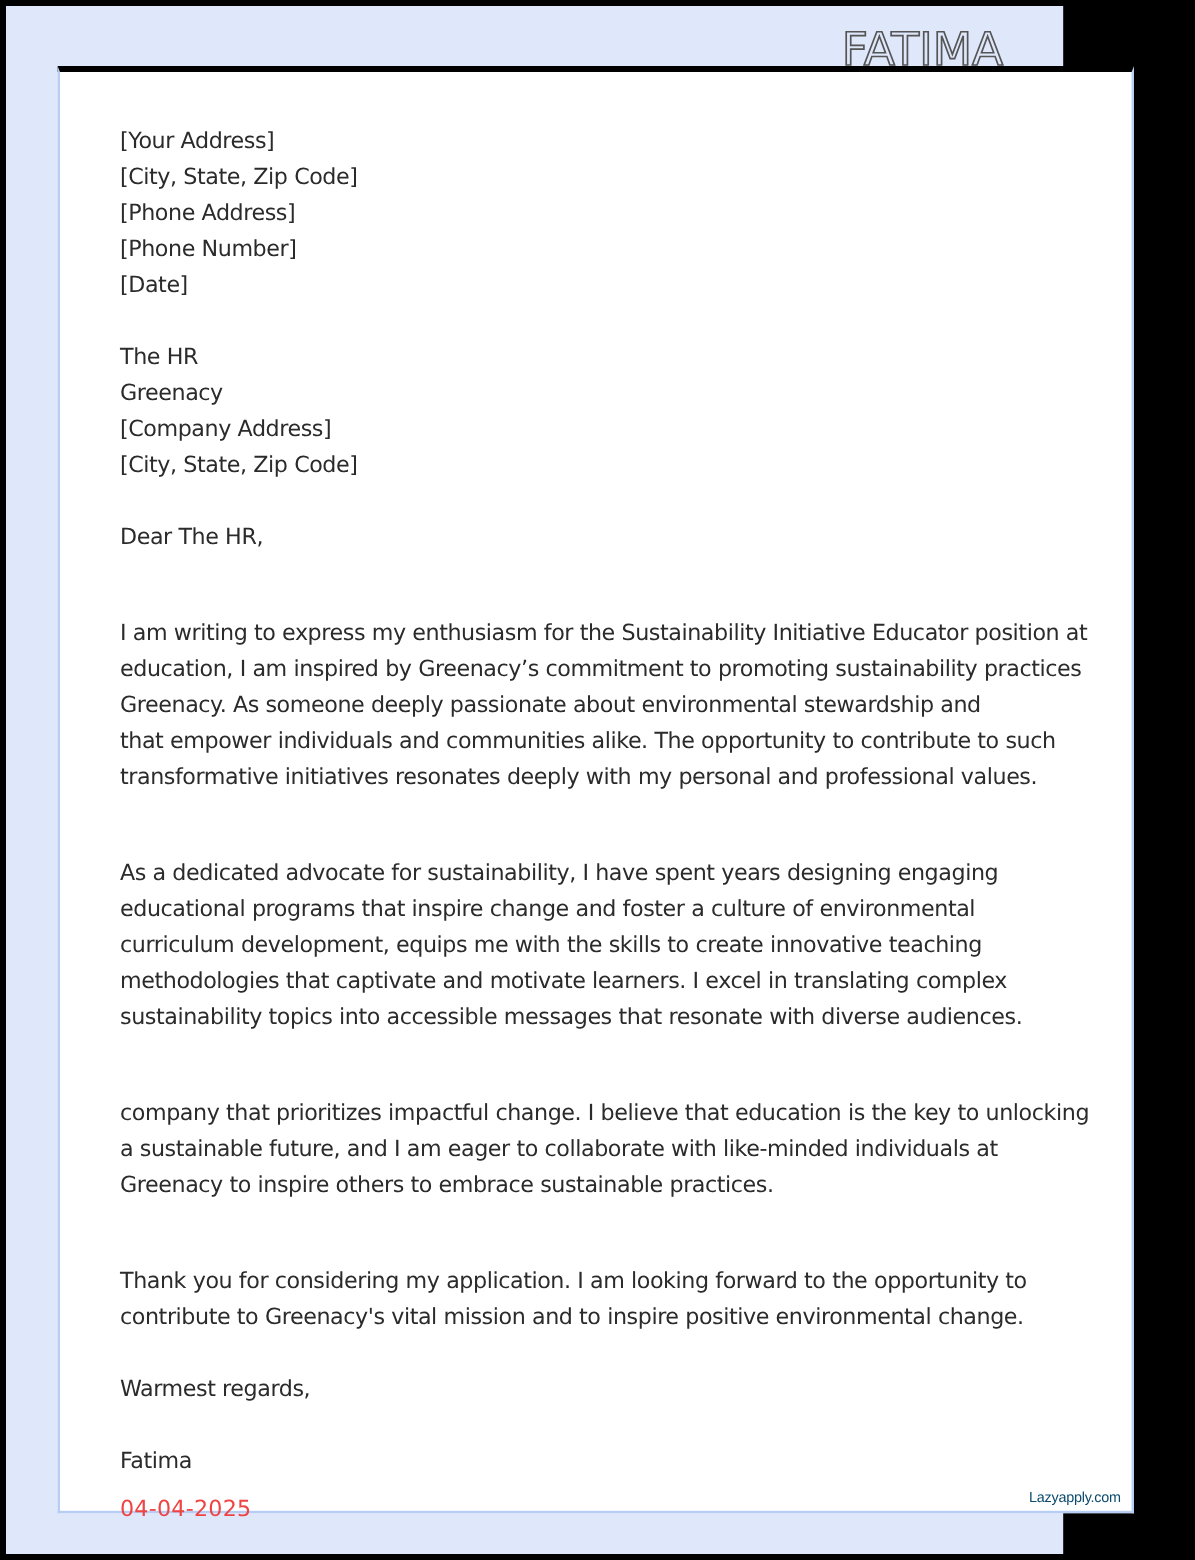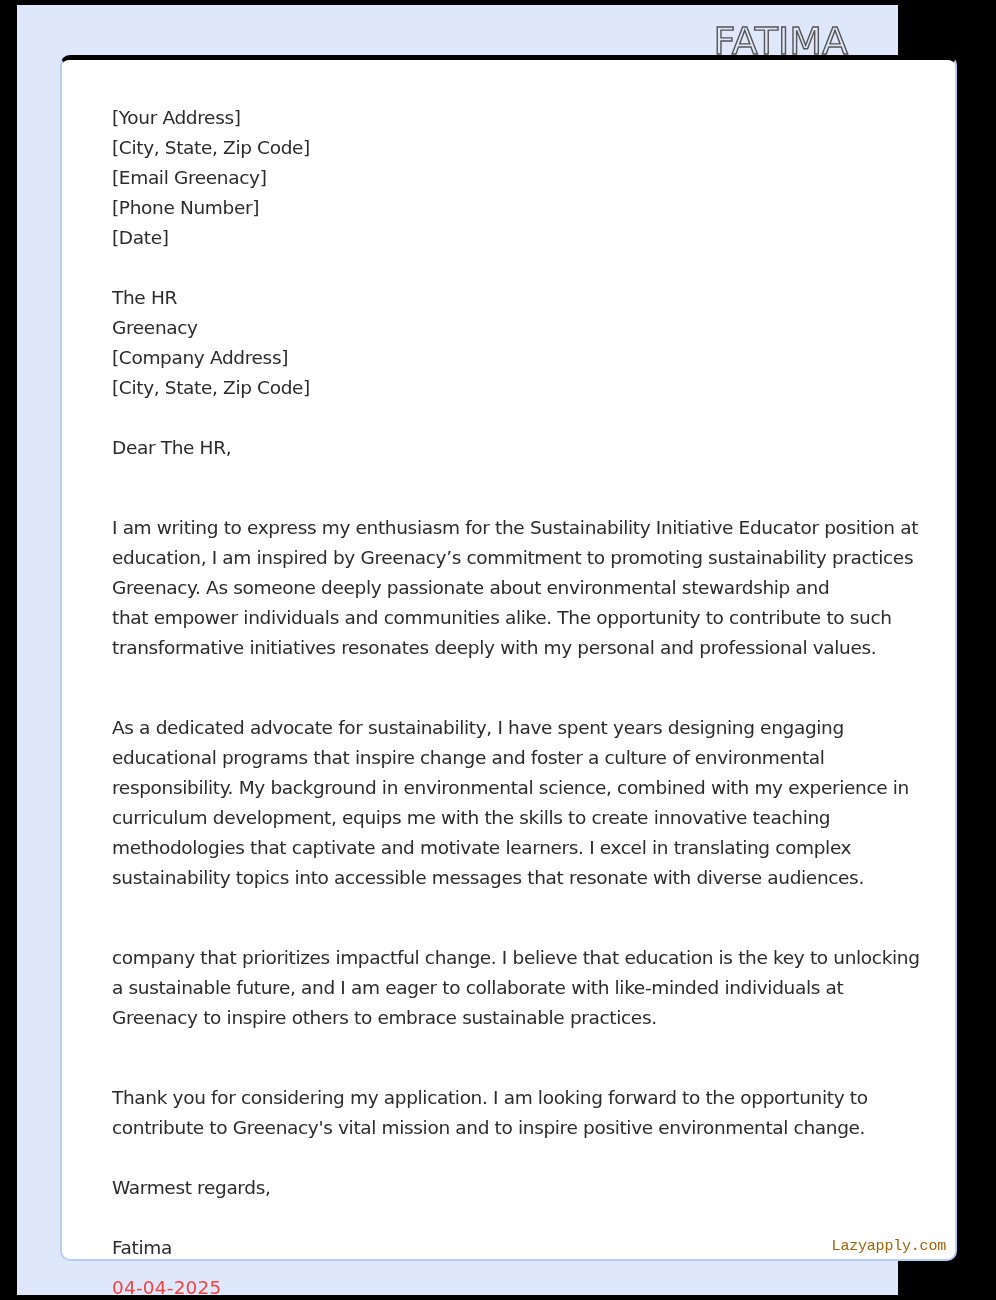--- a/index.html
+++ b/index.html
@@ -9,21 +9,21 @@
     body {
       width: 996px;
       height: 1300px;
       position: relative;
       overflow: hidden;
       background: #000;
       font-family: "DejaVu Sans", sans-serif;
     }
     .frame {
       position: absolute;
-      left: 17px;
+      left: 5px;
       top: 5px;
       width: 881px;
       height: 1290px;
       background: #dfe7fa;
     }
     .name-header {
       position: absolute;
       right: 50px;
       top: 14px;
       font-family: "DejaVu Sans", sans-serif;
@@ -39,21 +39,20 @@
       left: 43px;
       top: 50px;
       width: 897px;
       height: 1206px;
       background: #fff;
       border-left: 2px solid #b8cdf3;
       border-right: 2px solid #b8cdf3;
       border-bottom: 2px solid #b8cdf3;
       border-top: 5px solid #000;
       box-sizing: border-box;
-      border-radius: 10px;
     }
     .letter {
       position: absolute;
       left: 50px;
       top: 43px;
       width: 800px;
       font-size: 18.5px;
       line-height: 30px;
       color: #2b2b2b;
       font-family: "DejaVu Sans", sans-serif;
@@ -74,39 +73,39 @@
     .date {
       color: #ef4444;
       display: block;
       margin-top: 10px;
       letter-spacing: 0.2px;
     }
     .footer-brand {
       position: absolute;
       right: 9px;
       bottom: 4px;
-      font-size: 15px;
-      color: #a16207;
-      font-family: Liberation Mono, monospace;
+      font-size: 12px;
+      color: #0c4a6e;
+      font-family: Liberation Sans, sans-serif;
       letter-spacing: -0.2px;
     }
   </style>
 </head>
 <body>
 
 <div class="frame">
   <div class="name-header">FATIMA</div>
 
   <div class="card">
     <div class="letter">
 
       <div>
         <span class="line">[Your Address]</span>
         <span class="line">[City, State, Zip Code]</span>
-        <span class="line">[Email Greenacy]</span>
+        <span class="line">[Phone Address]</span>
         <span class="line">[Phone Number]</span>
         <span class="line">[Date]</span>
       </div>
 
       <span class="gap"></span>
 
       <div>
         <span class="line">The HR</span>
         <span class="line">Greenacy</span>
         <span class="line">[Company Address]</span>
@@ -125,21 +124,20 @@
         <span class="line">Greenacy. As someone deeply passionate about environmental stewardship and</span>
         <span class="line">that empower individuals and communities alike. The opportunity to contribute to such</span>
         <span class="line">transformative initiatives resonates deeply with my personal and professional values.</span>
       </div>
 
       <span class="gap"></span>
 
       <div class="para">
         <span class="line">As a dedicated advocate for sustainability, I have spent years designing engaging</span>
         <span class="line">educational programs that inspire change and foster a culture of environmental</span>
-        <span class="line">responsibility. My background in environmental science, combined with my experience in</span>
         <span class="line">curriculum development, equips me with the skills to create innovative teaching</span>
         <span class="line">methodologies that captivate and motivate learners. I excel in translating complex</span>
         <span class="line">sustainability topics into accessible messages that resonate with diverse audiences.</span>
       </div>
 
       <span class="gap"></span>
 
       <div class="para">
         <span class="line">company that prioritizes impactful change. I believe that education is the key to unlocking</span>
         <span class="line">a sustainable future, and I am eager to collaborate with like-minded individuals at</span>

